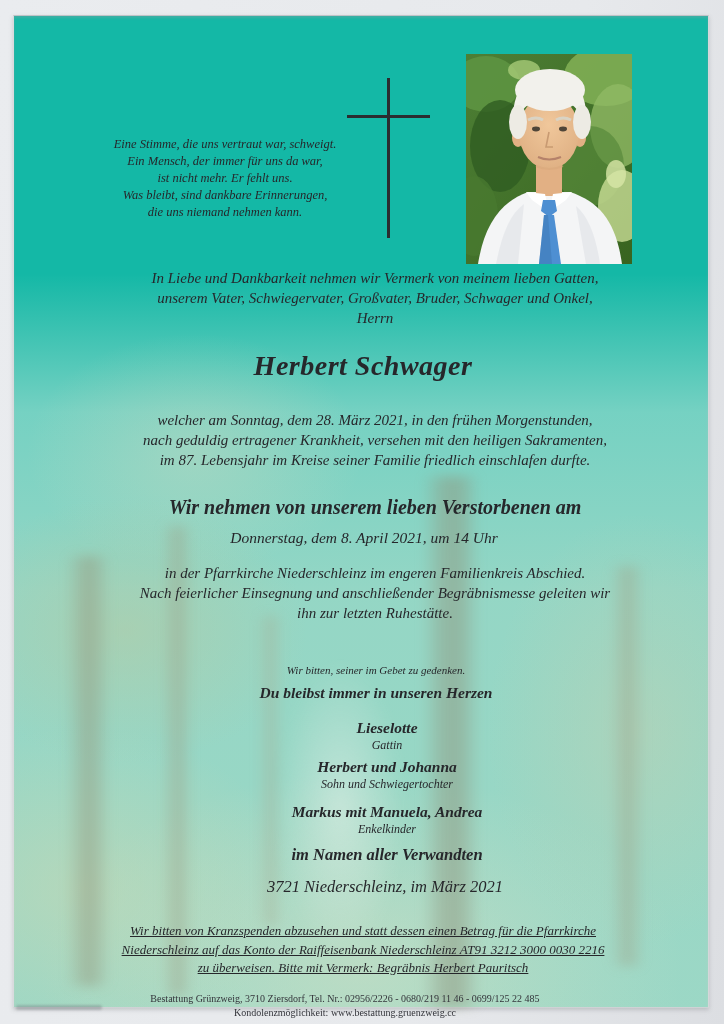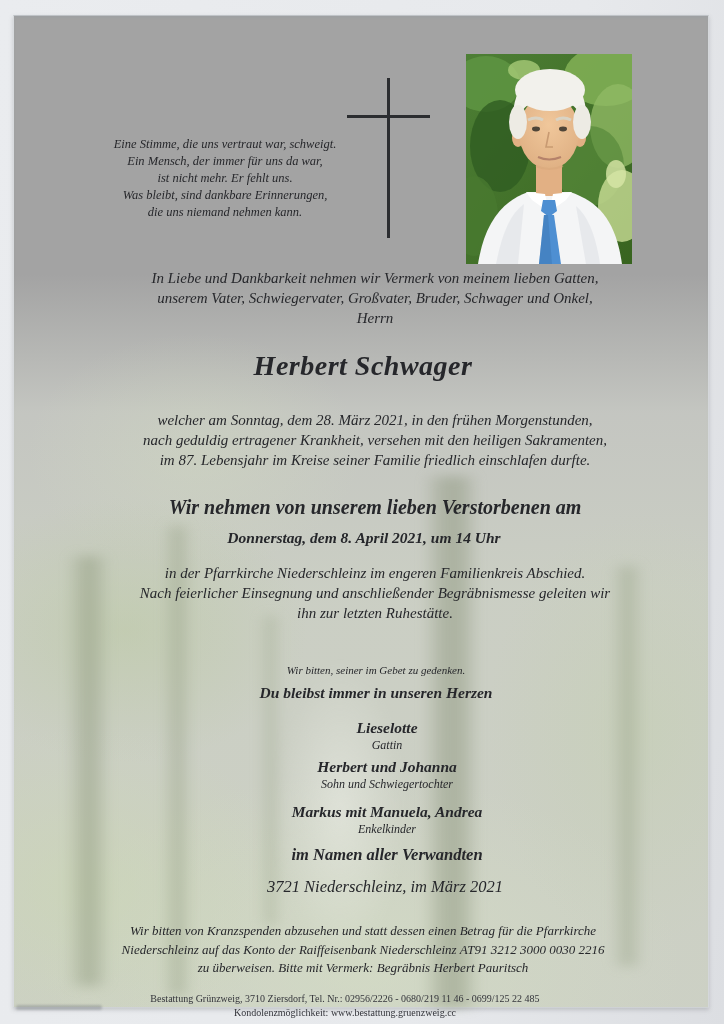--- a/index.html
+++ b/index.html
@@ -3,21 +3,21 @@
 <meta charset="utf-8">
 <style>
   html,body{margin:0;padding:0;}
   body{
     width:724px;height:1024px;position:relative;overflow:hidden;
     background:linear-gradient(100deg,#eaecef 0%,#e7e9ec 65%,#dcdee2 100%);
     font-family:"Liberation Serif","DejaVu Serif",serif;
   }
   .card{
     position:absolute;left:13px;top:15px;width:694px;height:991px;
-    background:#a3a3a3;
+    background:#14b8a6;
     border-top:1px solid #bfc3c7;border-left:1px solid #d8dbde;
     border-right:1px solid #d4d7da;border-bottom:1px solid #cfd2d5;
     box-shadow:inset 0 2px 3px rgba(150,155,160,.35), 0 2px 4px rgba(90,95,100,.25);
   }
   
   .wash{
     position:absolute;inset:0;pointer-events:none;
     background:
       radial-gradient(ellipse 260px 190px at 16% 62%, rgba(186,201,160,.50), transparent 70%),
       radial-gradient(ellipse 300px 230px at 10% 88%, rgba(203,216,178,.55), transparent 70%),
@@ -40,32 +40,32 @@
     background-size:44px 430px, 30px 470px, 58px 540px, 34px 400px, 24px 310px, 100% 100%;
     background-position:52px 540px, 148px 510px, 408px 460px, 596px 550px, 244px 600px, 0 0;
   }
   .tblock{position:absolute;left:0;right:0;text-align:center;white-space:pre-line;
           color:#26272b;font-style:italic;}
   .poem{left:36px;right:auto;width:350px;top:120px;font-size:12.5px;line-height:17px;}
   .intro{top:252px;font-size:15px;line-height:20px;transform:translateX(14px);}
   .name{top:334px;font-size:28px;font-weight:bold;letter-spacing:.5px;transform:translateX(2px);}
   .death{top:394px;font-size:15px;line-height:20px;transform:translateX(14px);}
   .lead{top:480px;font-size:20px;transform:translateX(14px);font-weight:bold;}
-  .datetime{top:513px;font-size:15.5px;font-weight:bold;transform:translateX(3px);}
+  .datetime{top:513px;font-size:15.5px;font-weight:normal;transform:translateX(3px);}
   .details{top:547px;font-size:15px;line-height:20px;transform:translateX(14px);}
   .prayer{top:648px;font-size:11px;transform:translateX(15px);}
   .motto{top:668px;font-size:15.5px;font-weight:bold;transform:translateX(15px);font-style:italic;}
   .fam-name{font-size:15.5px;font-weight:bold;transform:translateX(26px);}
   .fam-rel{font-size:12px;transform:translateX(26px);}
   .m0n{top:703px;} .m0r{top:722px;}
   .m1n{top:742px;} .m1r{top:761px;}
   .m2n{top:787px;} .m2r{top:806px;}
   .closing{top:829px;font-size:16.5px;font-weight:bold;transform:translateX(26px);}
   .placedate{top:861px;font-size:16.5px;transform:translateX(24px);}
-  .donation{top:906px;font-size:13px;line-height:18.5px;transform:translateX(2px);}
+  .donation{top:906px;font-size:13px;line-height:18.5px;transform:translateX(2px);text-decoration:underline;}
   .footer{top:976px;font-size:10px;line-height:14px;font-style:normal;color:#33343a;
           transform:translateX(-16px);}
   .cross-v{position:absolute;left:373px;top:62px;width:2.5px;height:160px;background:#2b2d30;}
   .cross-h{position:absolute;left:333px;top:99px;width:83px;height:2.5px;background:#2b2d30;}
   .photo{position:absolute;left:452px;top:38px;width:166px;height:210px;overflow:hidden;}
   .smudge{position:absolute;left:16px;top:1005px;width:86px;height:5px;
           background:rgba(115,120,126,.38);filter:blur(1px);border-radius:2px;}
 </style>
 </head>
 <body>

